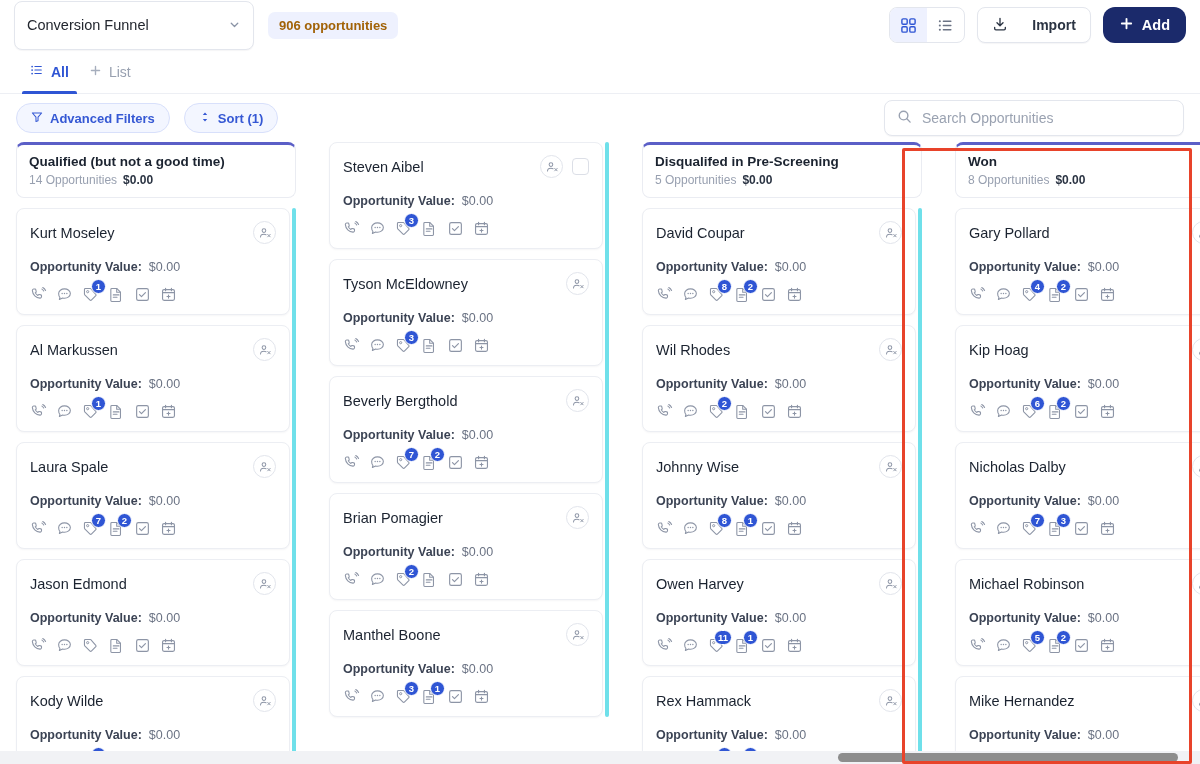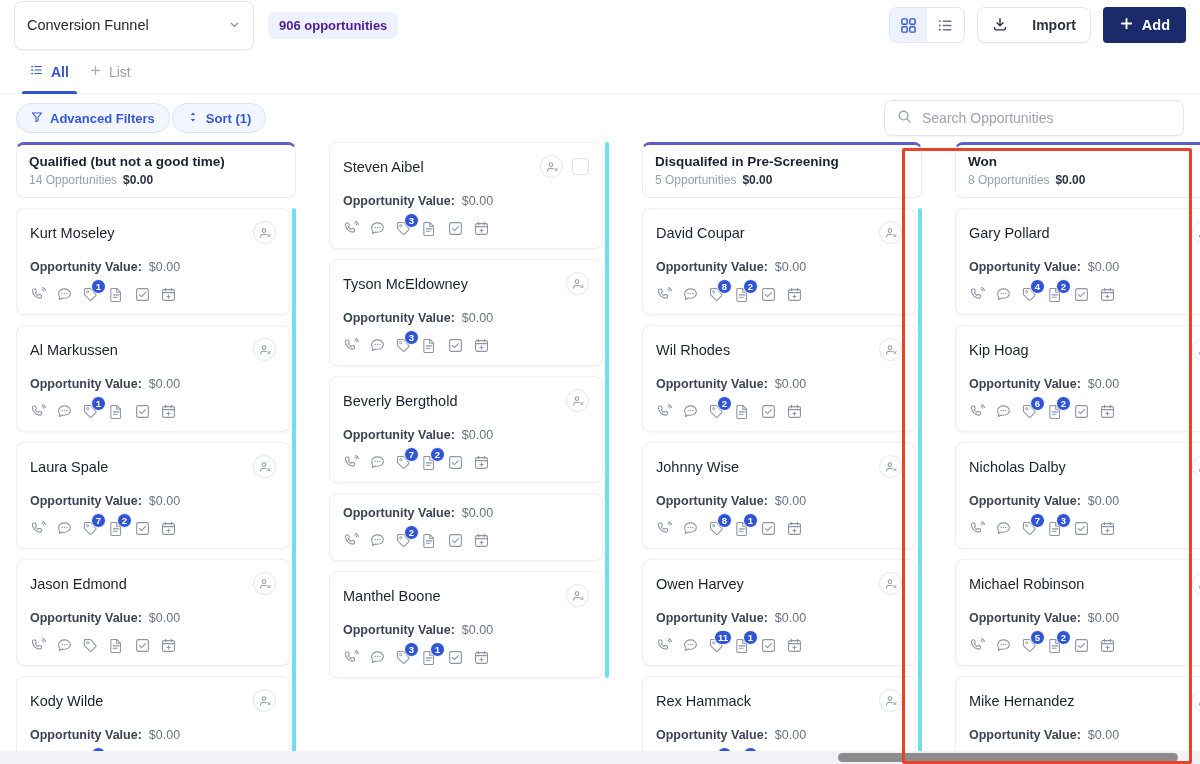--- a/index.html
+++ b/index.html
@@ -28,21 +28,21 @@
     justify-content: space-between;
     padding: 0 12px;
     font-size: 14.5px;
     color: #23272f;
     box-shadow: 0 1px 1px rgba(16,24,40,.04);
     cursor: pointer;
   }
   .chev { color: #8a93a5; font-size: 11px; }
   .opp-count {
     background: #eef1fe;
-    color: #4c1d95;
+    color: #a16207;
     font-size: 13px;
     font-weight: 600;
     padding: 6px 11px;
     border-radius: 7px;
   }
   .topbar-right {
     margin-left: auto;
     display: flex; align-items: center; gap: 12px;
   }
   .viewtoggle {
@@ -65,21 +65,21 @@
     border-radius: 8px;
     background: #fff;
     display: flex; align-items: center; gap: 24px;
     padding: 0 14px;
     font-size: 14px; font-weight: 600; color: #2b3443;
     cursor: pointer;
     box-shadow: 0 1px 1px rgba(16,24,40,.04);
   }
   .btn-add {
     height: 36px;
-    border-radius: 4px;
+    border-radius: 12px;
     background: #1b2a6b;
     color: #fff;
     display: flex; align-items: center; gap: 8px;
     padding: 0 16px;
     font-size: 14.5px; font-weight: 600;
     cursor: pointer;
     white-space: nowrap;
   }
 
   
@@ -102,21 +102,21 @@
   .tab.active::after {
     content:""; position:absolute; left:0; right:0; bottom:-1px;
     height: 3px; background: #2f55d4; border-radius: 2px 2px 0 0;
   }
 
   
   .filterrow {
     height: 48px;
     display: flex; align-items: center;
     padding: 0 16px;
-    gap: 2px;
+    gap: 14px;
   }
   .pill {
     display: flex; align-items: center; gap: 7px;
     height: 30px;
     border: 1px solid #d8e0fb;
     background: #f3f6ff;
     color: #3558d4;
     border-radius: 16px;
     padding: 0 14px;
     font-size: 13px; font-weight: 600;
@@ -831,20 +831,32 @@
             <span class="icowrap">
               <svg width="17" height="17" viewBox="0 0 18 18" fill="none">
                 <rect x="2.7" y="3.8" width="12.6" height="11.4" rx="1.6" stroke="#8d95a6" stroke-width="1.2"></rect>
                 <path d="M2.7 7h12.6M5.9 2.4v2.6M12.1 2.4v2.6" stroke="#8d95a6" stroke-width="1.2" stroke-linecap="round"></path>
                 <path d="M9 9.6v3.2M7.4 11.2h3.2" stroke="#8d95a6" stroke-width="1.15" stroke-linecap="round"></path>
               </svg>
             </span>
           </div>
         </div>
         <div class="card">
+          <div class="card-top">
+            <div class="card-name">Brian Pomagier</div>
+            <div class="card-top-right">
+              <div class="avatar-btn">
+                <svg width="14" height="14" viewBox="0 0 16 16" fill="none">
+                  <circle cx="6.8" cy="5.2" r="2.1" stroke="#8d95a6" stroke-width="1.15"></circle>
+                  <path d="M2.9 12.6c0-2 1.75-3.3 3.9-3.3 1 0 1.9.28 2.6.76" stroke="#8d95a6" stroke-width="1.15" stroke-linecap="round"></path>
+                  <path d="M11.1 9.6l2.8 2.8M13.9 9.6l-2.8 2.8" stroke="#8d95a6" stroke-width="1.1" stroke-linecap="round"></path>
+                </svg>
+              </div>
+            </div>
+          </div>
           <div class="card-value"><b>Opportunity Value:</b><span>$0.00</span></div>
           <div class="icons">
             <span class="icowrap">
               <svg width="17" height="17" viewBox="0 0 18 18" fill="none">
                 <path d="M4 3.2c-.9 0-1.6.8-1.5 1.7.35 4.3 3.8 7.6 8.1 7.9.9.06 1.6-.7 1.6-1.6v-.9a.9.9 0 00-.7-.88l-1.8-.4a.9.9 0 00-.94.38l-.42.63a7.4 7.4 0 01-2.8-2.8l.63-.42a.9.9 0 00.38-.94l-.4-1.8A.9.9 0 005.3 3.2H4z" stroke="#8d95a6" stroke-width="1.15" stroke-linejoin="round"></path>
                 <path d="M12.6 3.3a4.4 4.4 0 011.9 2M13.5 1.6a6.6 6.6 0 013 3.2" stroke="#8d95a6" stroke-width="1.1" stroke-linecap="round"></path>
               </svg>
             </span>
             <span class="icowrap">
               <svg width="17" height="17" viewBox="0 0 18 18" fill="none">

